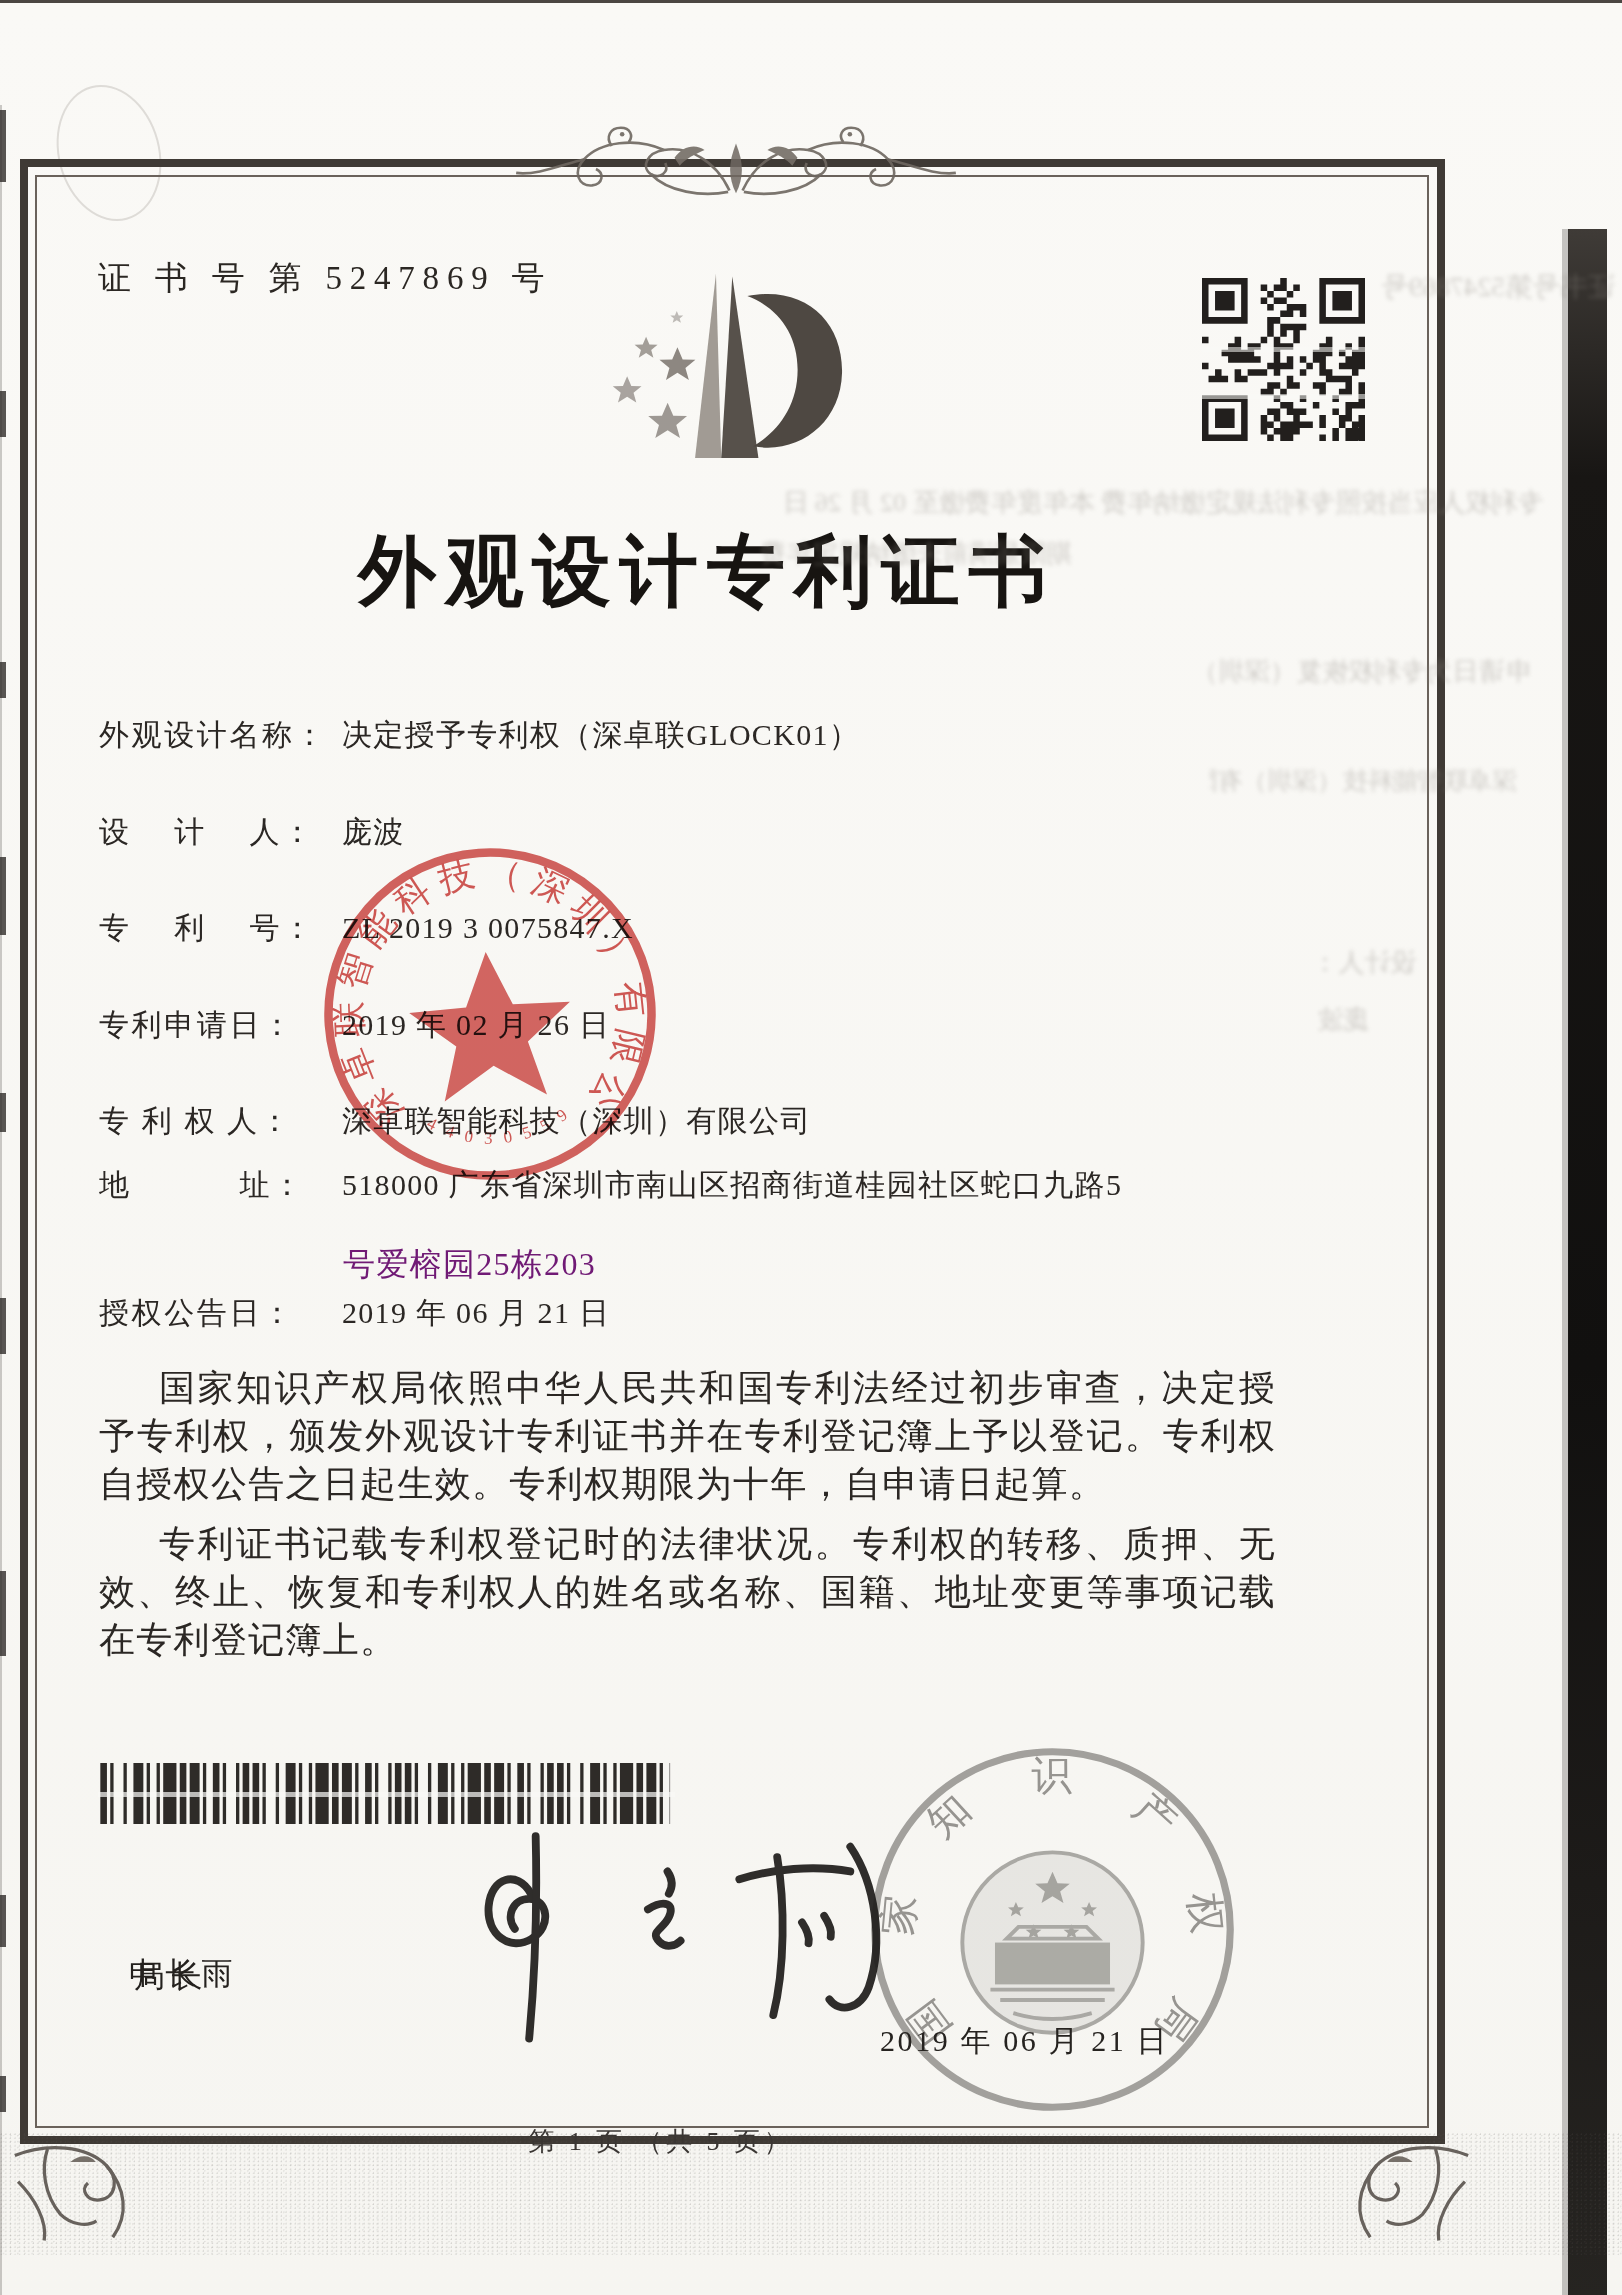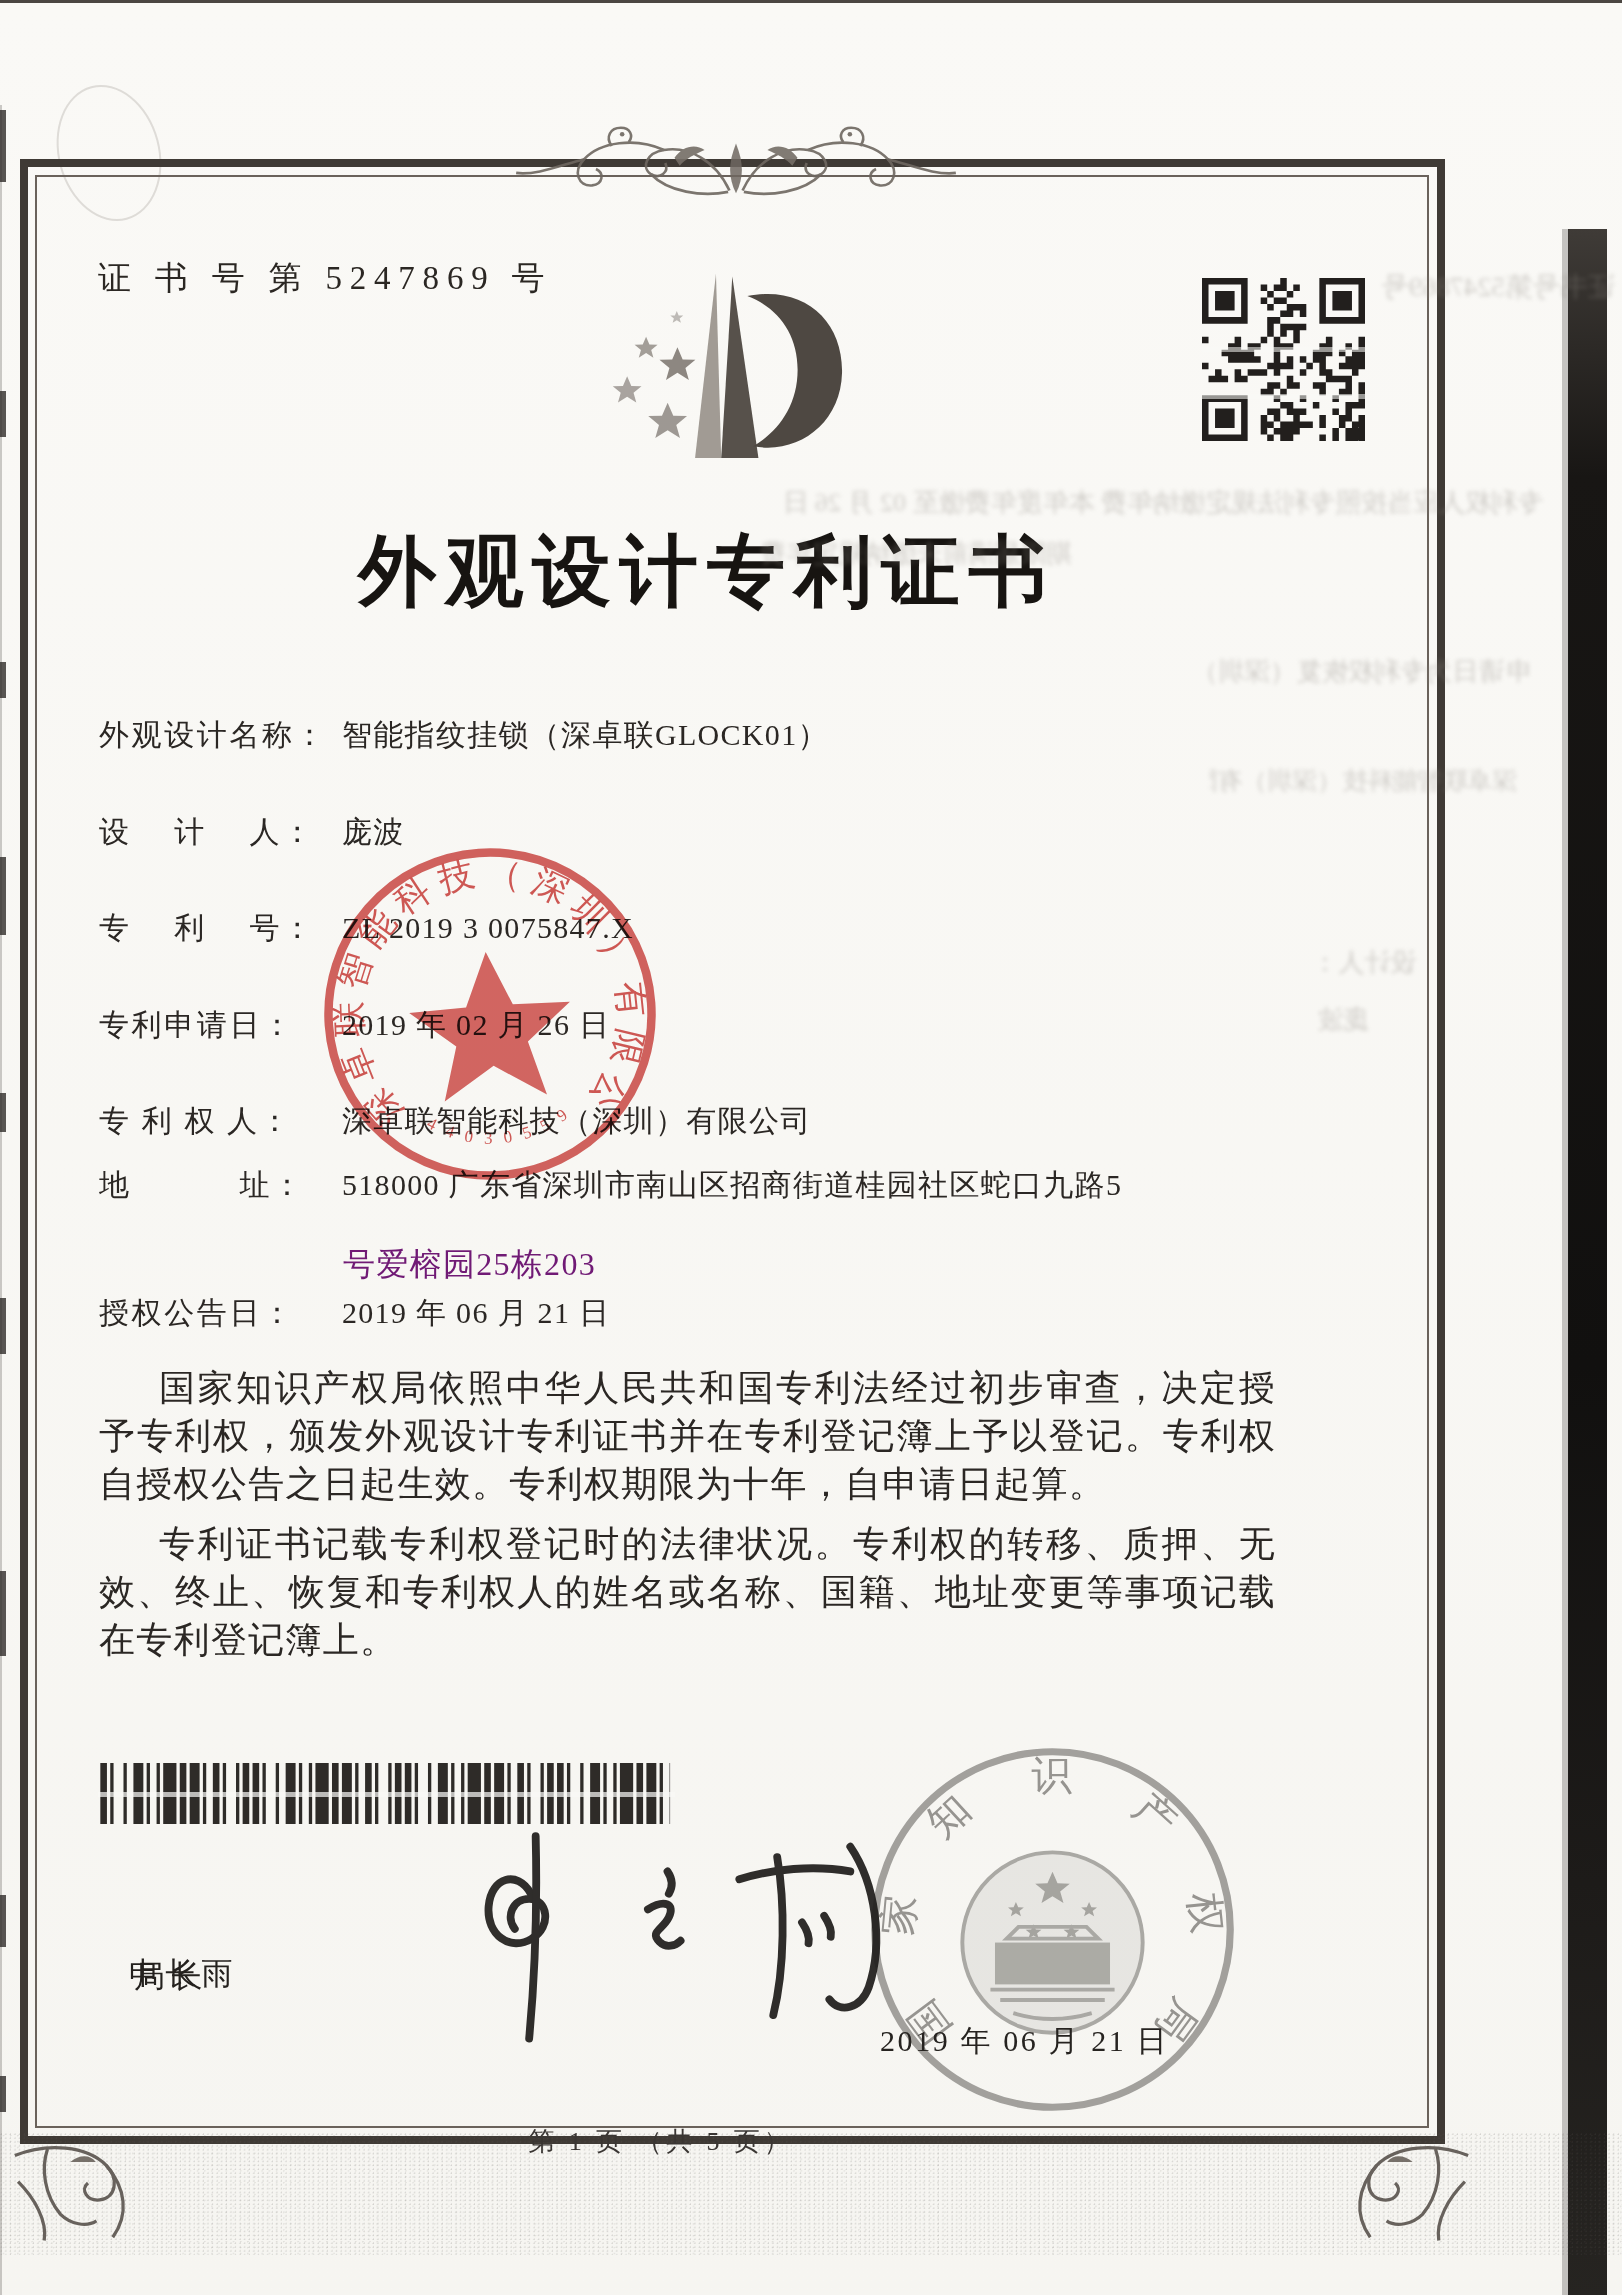--- a/index.html
+++ b/index.html
@@ -122,21 +122,21 @@
   <g id="qr-modules" fill="#221f1d">
       <path d="M120 0h10v10h-10zM90 10h10v10h-10zM110 10h10v10h-10zM120 10h10v10h-10zM140 10h10v10h-10zM100 20h10v10h-10zM130 20h10v10h-10zM90 30h10v10h-10zM110 30h10v10h-10zM120 30h10v10h-10zM100 40h10v10h-10zM130 40h10v10h-10zM140 40h10v10h-10zM150 40h10v10h-10zM120 50h10v10h-10zM130 50h10v10h-10zM150 50h10v10h-10zM100 60h10v10h-10zM110 60h10v10h-10zM100 70h10v10h-10zM120 70h10v10h-10zM130 70h10v10h-10zM140 70h10v10h-10zM150 70h10v10h-10zM100 80h10v10h-10zM120 80h10v10h-10zM140 80h10v10h-10zM0 90h10v10h-10zM50 90h10v10h-10zM90 90h10v10h-10zM110 90h10v10h-10zM140 90h10v10h-10zM190 90h10v10h-10zM240 90h10v10h-10zM40 100h10v10h-10zM50 100h10v10h-10zM70 100h10v10h-10zM80 100h10v10h-10zM110 100h10v10h-10zM120 100h10v10h-10zM130 100h10v10h-10zM180 100h10v10h-10zM190 100h10v10h-10zM220 100h10v10h-10zM240 100h10v10h-10zM30 110h10v10h-10zM40 110h10v10h-10zM50 110h10v10h-10zM60 110h10v10h-10zM70 110h10v10h-10zM110 110h10v10h-10zM170 110h10v10h-10zM180 110h10v10h-10zM190 110h10v10h-10zM210 110h10v10h-10zM230 110h10v10h-10zM240 110h10v10h-10zM40 120h10v10h-10zM50 120h10v10h-10zM60 120h10v10h-10zM70 120h10v10h-10zM80 120h10v10h-10zM110 120h10v10h-10zM130 120h10v10h-10zM150 120h10v10h-10zM170 120h10v10h-10zM180 120h10v10h-10zM220 120h10v10h-10zM230 120h10v10h-10zM240 120h10v10h-10zM0 130h10v10h-10zM100 130h10v10h-10zM110 130h10v10h-10zM120 130h10v10h-10zM130 130h10v10h-10zM160 130h10v10h-10zM180 130h10v10h-10zM210 130h10v10h-10zM220 130h10v10h-10zM230 130h10v10h-10zM240 130h10v10h-10zM20 140h10v10h-10zM50 140h10v10h-10zM70 140h10v10h-10zM80 140h10v10h-10zM90 140h10v10h-10zM110 140h10v10h-10zM150 140h10v10h-10zM180 140h10v10h-10zM190 140h10v10h-10zM230 140h10v10h-10zM10 150h10v10h-10zM20 150h10v10h-10zM30 150h10v10h-10zM50 150h10v10h-10zM60 150h10v10h-10zM130 150h10v10h-10zM190 150h10v10h-10zM200 150h10v10h-10zM210 150h10v10h-10zM220 150h10v10h-10zM100 160h10v10h-10zM110 160h10v10h-10zM130 160h10v10h-10zM140 160h10v10h-10zM170 160h10v10h-10zM180 160h10v10h-10zM220 160h10v10h-10zM240 160h10v10h-10zM90 170h10v10h-10zM100 170h10v10h-10zM120 170h10v10h-10zM180 170h10v10h-10zM210 170h10v10h-10zM220 170h10v10h-10zM240 170h10v10h-10zM110 180h10v10h-10zM150 180h10v10h-10zM200 180h10v10h-10zM240 180h10v10h-10zM120 190h10v10h-10zM130 190h10v10h-10zM170 190h10v10h-10zM220 190h10v10h-10zM230 190h10v10h-10zM240 190h10v10h-10zM100 200h10v10h-10zM110 200h10v10h-10zM130 200h10v10h-10zM140 200h10v10h-10zM150 200h10v10h-10zM200 200h10v10h-10zM220 200h10v10h-10zM90 210h10v10h-10zM110 210h10v10h-10zM140 210h10v10h-10zM180 210h10v10h-10zM210 210h10v10h-10zM220 210h10v10h-10zM240 210h10v10h-10zM90 220h10v10h-10zM100 220h10v10h-10zM120 220h10v10h-10zM130 220h10v10h-10zM140 220h10v10h-10zM150 220h10v10h-10zM160 220h10v10h-10zM180 220h10v10h-10zM210 220h10v10h-10zM230 220h10v10h-10zM240 220h10v10h-10zM90 230h10v10h-10zM110 230h10v10h-10zM120 230h10v10h-10zM130 230h10v10h-10zM140 230h10v10h-10zM200 230h10v10h-10zM220 230h10v10h-10zM230 230h10v10h-10zM240 230h10v10h-10zM100 240h10v10h-10zM120 240h10v10h-10zM130 240h10v10h-10zM180 240h10v10h-10zM200 240h10v10h-10zM220 240h10v10h-10zM230 240h10v10h-10zM240 240h10v10h-10zM0 0h70v70h-70z M10 10v50h50v-50z M20 20h30v30h-30zM180 0h70v70h-70z M190 10v50h50v-50z M200 20h30v30h-30zM0 180h70v70h-70z M10 190v50h50v-50z M20 200h30v30h-30z" fill-rule="evenodd"></path>
     </g>
 </svg>
 <div class="abs qr-streak" style="top:347px;"></div>
 <div class="abs qr-streak" style="top:394px;"></div>
 
 <div class="abs doc-title">外观设计专利证书</div>
 
 <div class="abs field-row" style="top:715px;">
-  <span class="field-label">外观设计名称：</span><span class="field-value">智能指纹挂锁（深卓联GLOCK01）</span>
+  <span class="field-label">外观设计名称：</span><span class="field-value">决定授予专利权（深卓联GLOCK01）</span>
 </div>
 <div class="abs field-row" style="top:812px;">
   <span class="field-label">设　 计　 人：</span><span class="field-value">庞波</span>
 </div>
 <div class="abs field-row" style="top:908px;">
   <span class="field-label">专　 利　 号：</span><span class="field-value">ZL 2019 3 0075847.X</span>
 </div>
 <div class="abs field-row" style="top:1005px;">
   <span class="field-label">专利申请日：</span><span class="field-value">2019 年 02 月 26 日</span>
 </div>

